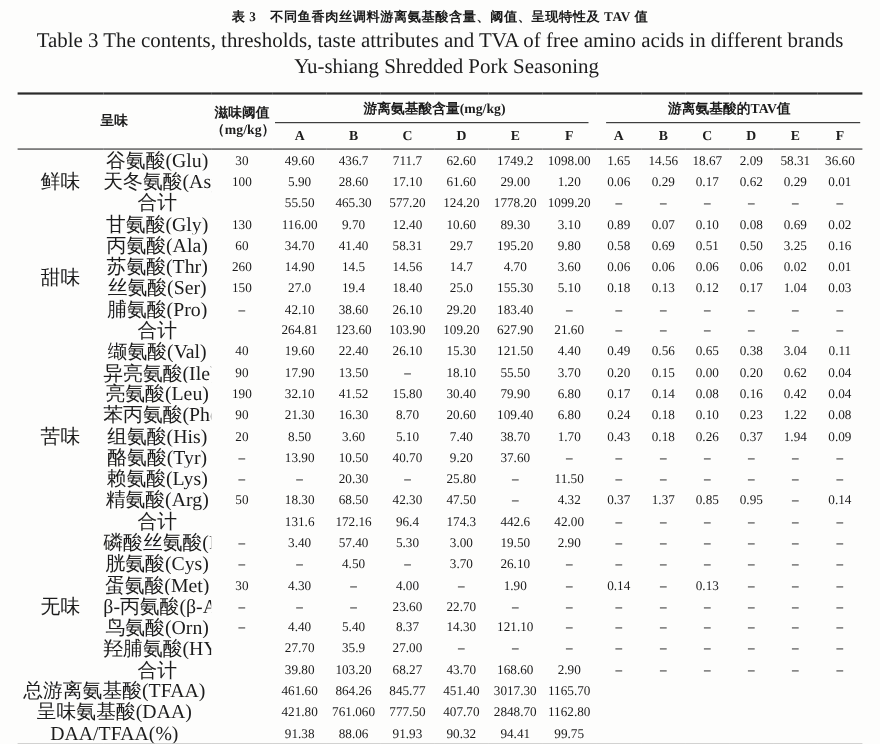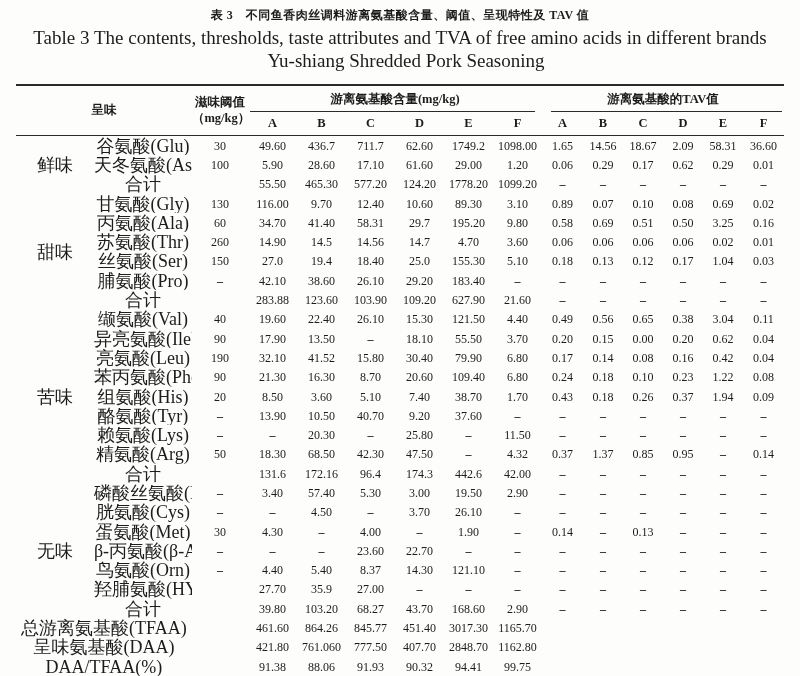--- a/index.html
+++ b/index.html
@@ -224,21 +224,21 @@
         <td class="num dash">–</td>
         <td class="num dash">–</td>
         <td class="num dash">–</td>
         <td class="num dash">–</td>
         <td class="num dash">–</td>
         <td class="num dash">–</td>
       </tr>
       <tr>
         <td class="name">合计</td>
         <td class="threshold"></td>
-        <td class="num">283.88</td>
+        <td class="num">264.81</td>
         <td class="num">123.60</td>
         <td class="num">103.90</td>
         <td class="num">109.20</td>
         <td class="num">627.90</td>
         <td class="num">21.60</td>
         <td class="num dash">–</td>
         <td class="num dash">–</td>
         <td class="num dash">–</td>
         <td class="num dash">–</td>
         <td class="num dash">–</td>

